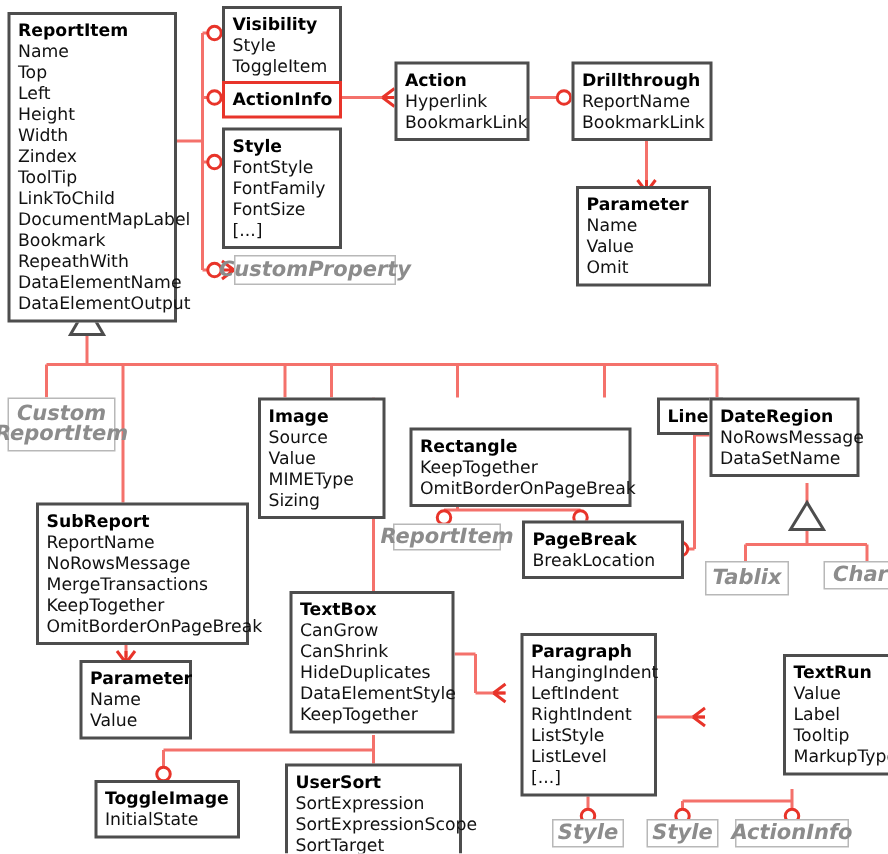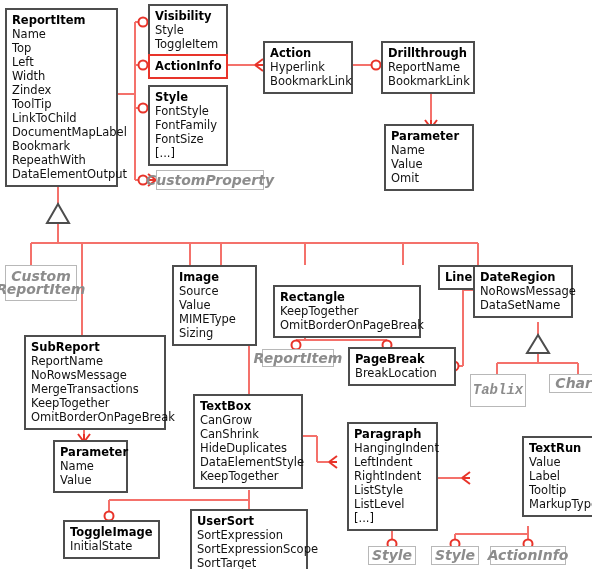--- a/index.html
+++ b/index.html
@@ -179,27 +179,29 @@
       <polygon points="58,204 47,223 69,223"></polygon>
       <polygon points="538,335 527,353 549,353"></polygon>
     </g>
   </svg>
 
   <div class="cls" style="left:5px; top:8px; width:113px;">
     <div class="ttl">ReportItem</div>
     <div class="attr">Name</div>
     <div class="attr">Top</div>
     <div class="attr">Left</div>
+    <div class="attr">Height</div>
     <div class="attr">Width</div>
     <div class="attr">Zindex</div>
     <div class="attr">ToolTip</div>
     <div class="attr">LinkToChild</div>
     <div class="attr">DocumentMapLabel</div>
     <div class="attr">Bookmark</div>
     <div class="attr">RepeathWith</div>
+    <div class="attr">DataElementName</div>
     <div class="attr">DataElementOutput</div>
   </div>
 
   <div class="cls" style="left:148px; top:4px; width:80px;">
     <div class="ttl">Visibility</div>
     <div class="attr">Style</div>
     <div class="attr">ToggleItem</div>
   </div>
 
   <div class="cls hl" style="left:148px; top:54px; width:80px;">
@@ -268,21 +270,21 @@
 
   <div class="ghost" style="left:262px; top:349px; width:72px; height:18px;">
     <span>ReportItem</span>
   </div>
 
   <div class="cls" style="left:348px; top:347px; width:108px;">
     <div class="ttl">PageBreak</div>
     <div class="attr">BreakLocation</div>
   </div>
 
-  <div class="ghost" style="left:470px; top:374px; width:56px; height:33px;font-family:Liberation Mono, monospace;">
+  <div class="ghost" style="left:470px; top:374px; width:56px; height:23px;">
     <span>Tablix</span>
   </div>
 
   <div class="ghost" style="left:549px; top:374px; width:56px; height:19px;">
     <span>Chart</span>
   </div>
 
   <div class="cls" style="left:24px; top:335px; width:142px;">
     <div class="ttl">SubReport</div>
     <div class="attr">ReportName</div>

